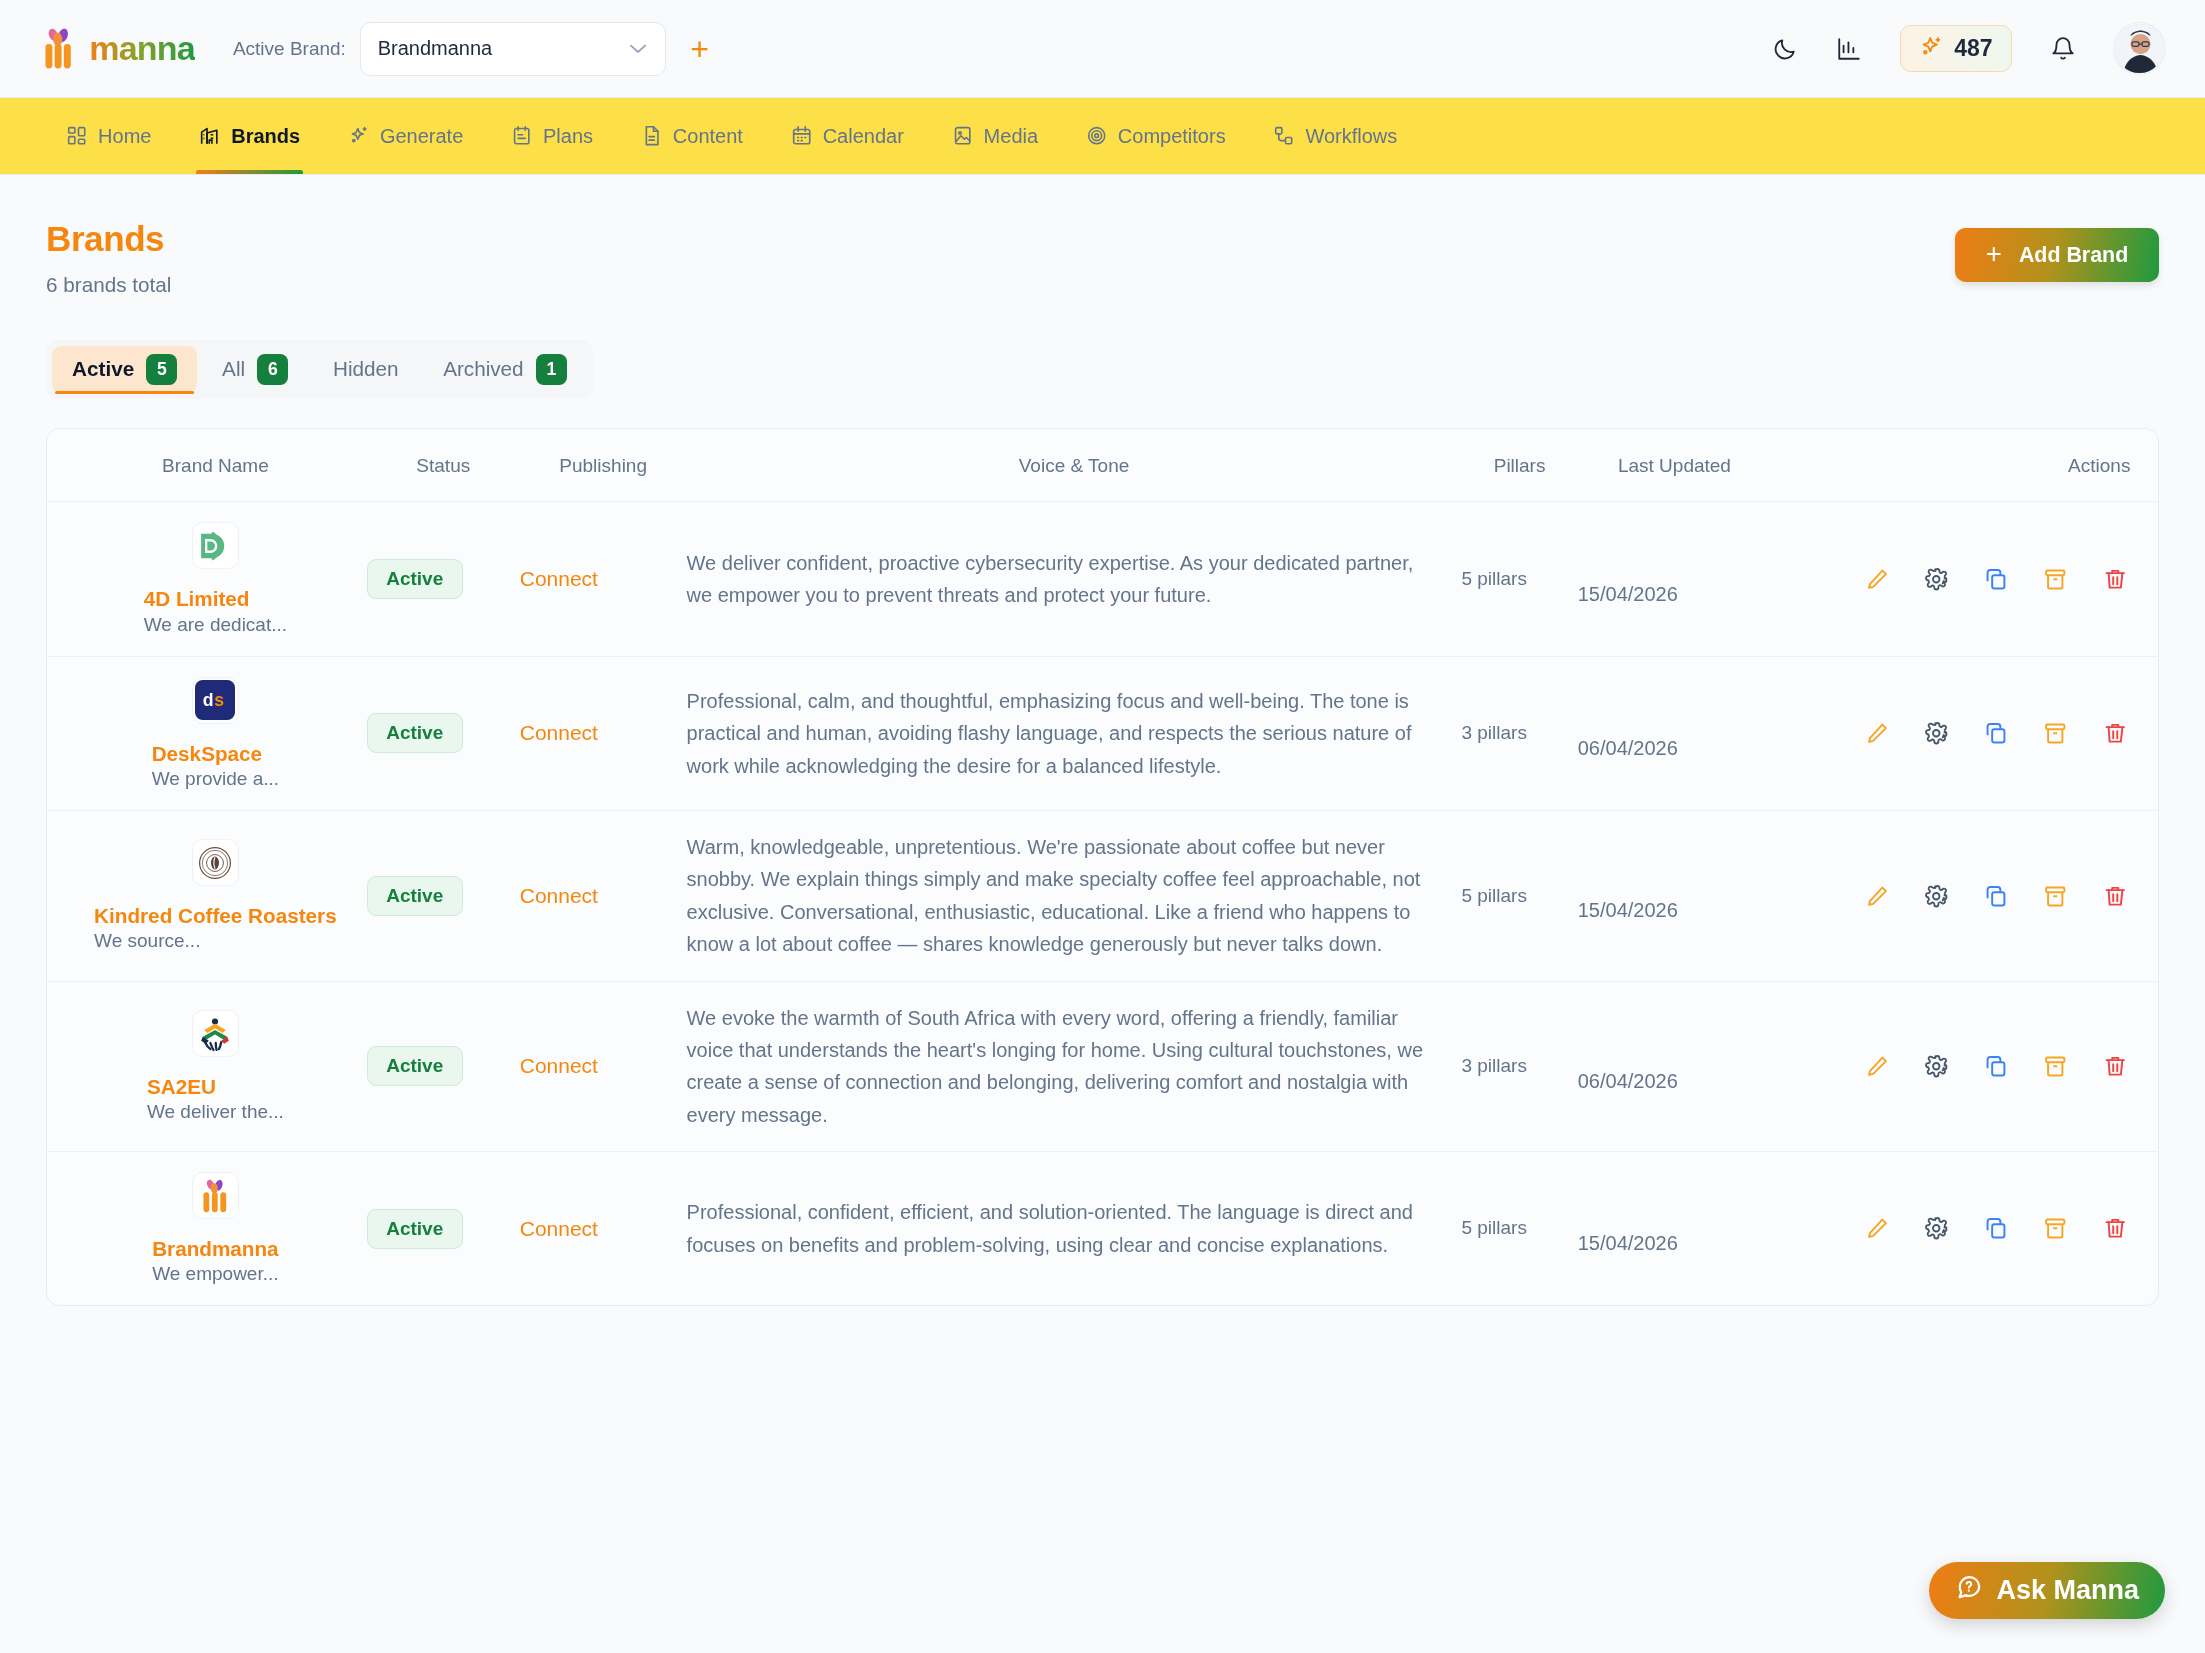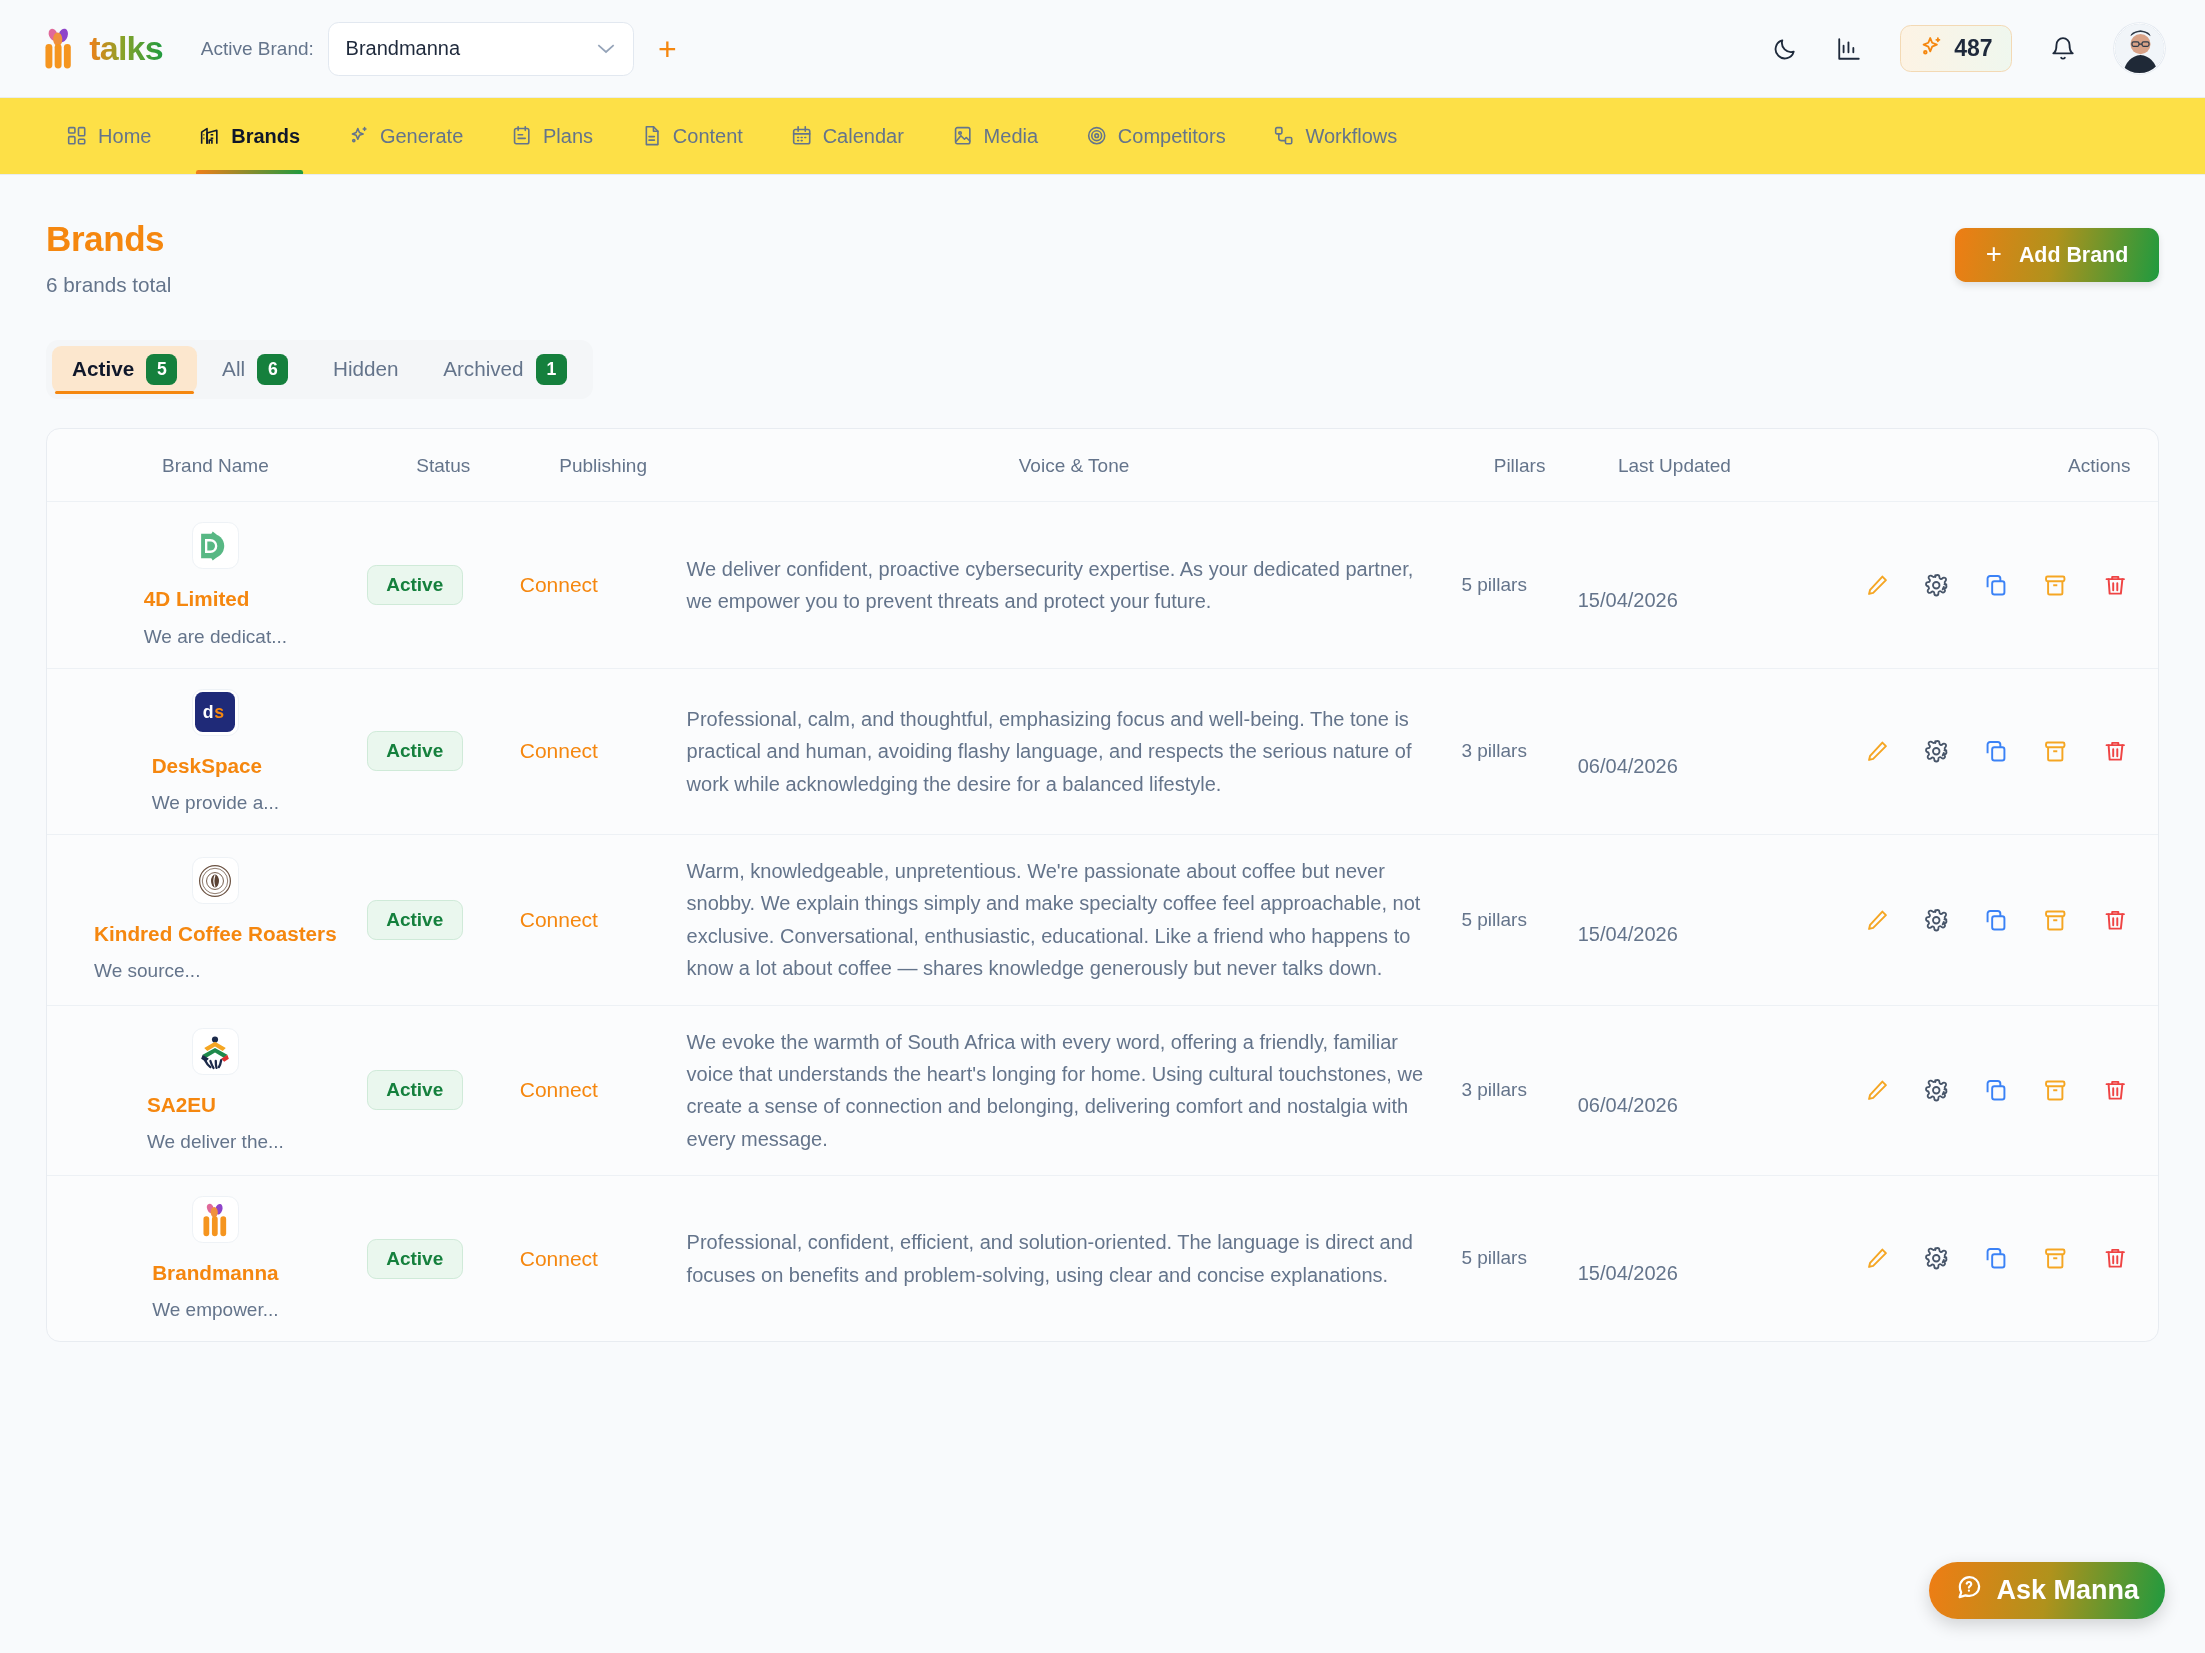--- a/index.html
+++ b/index.html
@@ -136,21 +136,21 @@
   tbody td { padding: 20px 0; vertical-align: middle; }
 
   .brand-cell { display:flex; align-items:center; gap: 17px; padding-left: 17px; flex-direction: column; }
   .brand-logo {
     width: 47px; height: 47px; flex: 0 0 47px; border-radius:10.7px;
     background:#fff; border:1.1px solid #eef2f6;
     display:flex; align-items:center; justify-content:center; overflow:hidden;
   }
   .brand-texts { min-width:0; }
   .brand-name { font-size:20.7px; font-weight:700; color:#f5870f; line-height:1.22; }
-  .brand-desc { font-size:19px; color:#64748b; margin-top:14px; }
+  .brand-desc { font-size:19px; color:#64748b; margin-top:2px; }
 
   .status-pill {
     display:inline-flex; align-items:center; justify-content:center;
     height:40px; padding: 0 18.4px; border-radius:9.2px;
     background:#eaf7ee; border:1.1px solid #cfead8;
     color:#15803d; font-size:19px; font-weight:700;
   }
   .connect-link { color:#f5870f; font-size:21px; cursor:pointer; }
   .voice-text { font-size:20px; color:#64748b; line-height:1.62; padding-right: 26px; }
   .pillars-text { font-size:19px; color:#64748b; line-height:1.5; }
@@ -176,21 +176,21 @@
     <span class="logo-mark">
       <svg width="37" height="43" viewBox="0 0 48 56">
         <ellipse cx="17" cy="10" rx="5.5" ry="8" fill="#e0699a" transform="rotate(-20 17 10)"></ellipse>
         <ellipse cx="30" cy="11" rx="6" ry="9" fill="#8e44c9" transform="rotate(18 30 11)"></ellipse>
         <ellipse cx="23" cy="16" rx="6" ry="9" fill="#f0913d" transform="rotate(-2 23 16)"></ellipse>
         <rect x="7" y="22" width="9" height="32" rx="4.5" fill="#f5951f"></rect>
         <rect x="19" y="22" width="9" height="32" rx="4.5" fill="#f5951f"></rect>
         <rect x="31" y="22" width="9" height="32" rx="4.5" fill="#f5951f"></rect>
       </svg>
     </span>
-    <span class="logo-word">talks</span>
+    <span class="logo-word">manna</span>
   </div>
 
   <span class="active-brand-label">Active Brand:</span>
 
   <div class="brand-select">
     <span>Brandmanna</span>
     <span class="chev">
       <svg width="20" height="12.3" viewBox="0 0 26 16" fill="none" stroke="#94a3b8" stroke-width="2.2">
         <path d="M3 4 L13 13 L23 4"></path>
       </svg>

